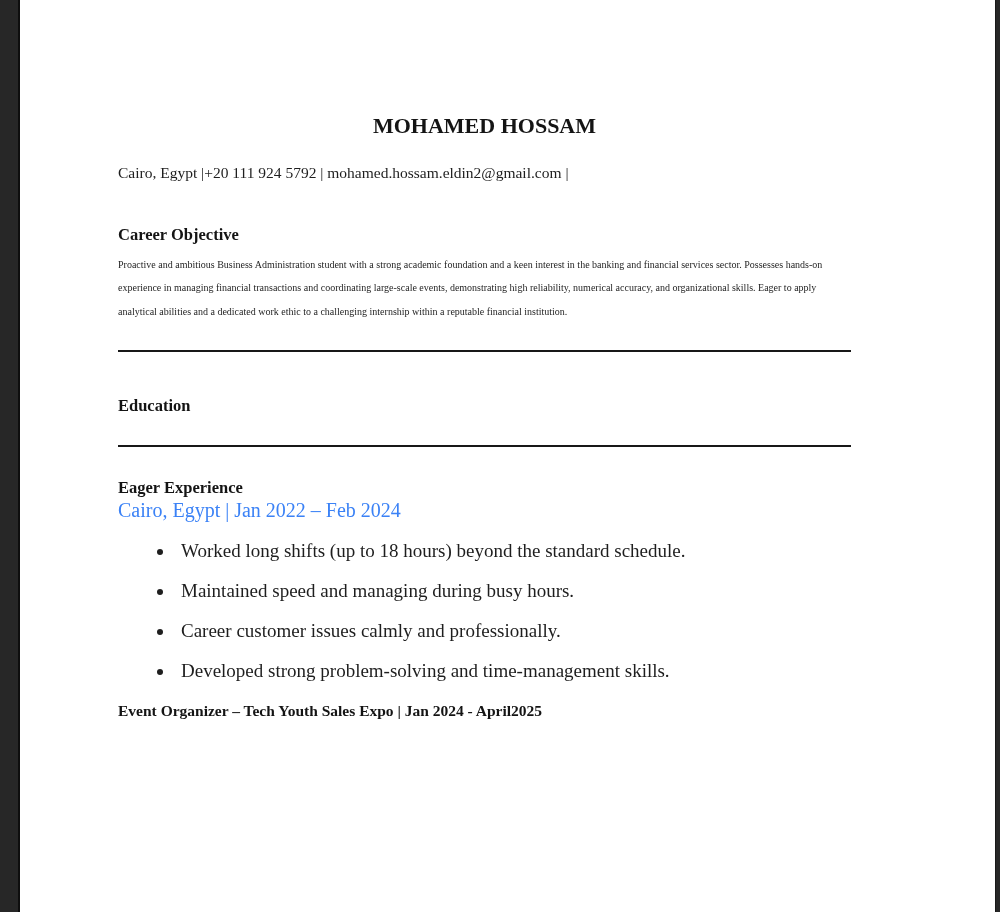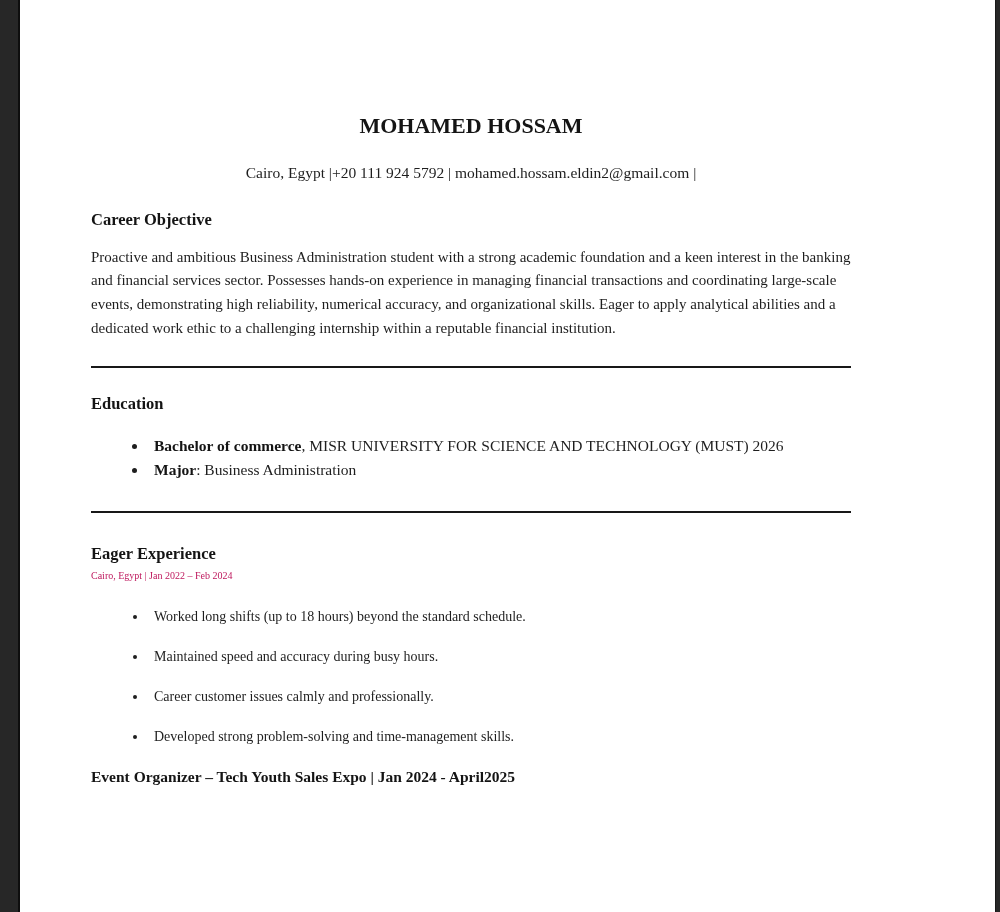--- a/index.html
+++ b/index.html
@@ -34,48 +34,47 @@
     z-index: 5;
   }
   .page {
     position: absolute;
     left: 20px; right: 5px; top: 0;
     height: 912px;
     background: #ffffff;
     overflow: hidden;
   }
   .content {
-    padding: 112px 144px 0 71px;
+    padding: 112px 144px 0 98px;
   }
   .name {
     font-size: 22px;
     font-weight: bold;
     line-height: 28px;
     text-align: center;
     color: #141414;
   }
   .contact {
     margin-top: 21px;
-    text-align: center;
     font-size: 15.5px;
     line-height: 23.5px;
     color: #1e1e1e;
   }
   .section-heading {
     font-size: 16.5px;
     font-weight: bold;
     line-height: 20px;
     color: #141414;
   }
-  .heading-objective { margin-top: 25px; }
-  .heading-education { margin-top: 26px; }
+  .heading-objective { margin-top: 40px; }
+  .heading-education { margin-top: 44px; }
   .heading-work      { margin-top: 31px; }
   .objective-body {
-    margin-top: 16px;
-    font-size: 15px;
+    margin-top: 8px;
+    font-size: 10px;
     line-height: 23.7px;
     color: #1e1e1e;
   }
   .divider {
     border-bottom: 2px solid #181818;
     height: 0;
   }
   .divider-1 { margin-top: 26px; }
   .divider-2 { margin-top: 29px; }
   ul.edu-list {
@@ -89,31 +88,31 @@
     padding-left: 6px;
   }
   .job-title {
     margin-top: 21px;
     font-size: 15.5px;
     font-weight: bold;
     line-height: 24px;
     color: #141414;
   }
   .job-meta {
-    font-size: 10px;
+    font-size: 20px;
     line-height: 24px;
-    color: #be185d;
+    color: #3b82f6;
   }
   ul.work-list {
     margin: 17px 0 0 0;
     padding-left: 57px;
     list-style: disc;
   }
   ul.work-list li {
-    font-size: 14px;
+    font-size: 19px;
     line-height: 24px;
     padding-left: 6px;
     margin-bottom: 16px;
   }
   .job-title-clipped {
     margin-top: 8px;
   }
   .b { font-weight: bold; color: #141414; }
 </style>
 </head>
@@ -132,38 +131,30 @@
     </div>
 
     <div class="section-heading heading-objective">Career Objective</div>
 
     <div class="objective-body">Proactive and ambitious Business Administration student with a strong academic foundation and a keen interest in the banking and financial services sector. Possesses hands-on experience in managing financial transactions and coordinating large-scale events, demonstrating high reliability, numerical accuracy, and organizational skills. Eager to apply analytical abilities and a dedicated work ethic to a challenging internship within a reputable financial institution.</div>
 
     <div class="divider divider-1"></div>
 
     <div class="section-heading heading-education">Education</div>
 
-    <ul class="edu-list">
-      <li>
-        <span class="b">Bachelor of commerce</span><span>, MISR UNIVERSITY FOR SCIENCE AND TECHNOLOGY (MUST) 2026</span>
-      </li>
-      <li>
-        <span class="b">Major</span><span>: Business Administration</span>
-      </li>
-    </ul>
 
     <div class="divider divider-2"></div>
 
     <div class="section-heading heading-work">Eager Experience</div>
 
     <div class="job-meta">Cairo, Egypt | Jan 2022 – Feb 2024</div>
 
     <ul class="work-list">
       <li>Worked long shifts (up to 18 hours) beyond the standard schedule.</li>
-      <li>Maintained speed and accuracy during busy hours.</li>
+      <li>Maintained speed and managing during busy hours.</li>
       <li>Career customer issues calmly and professionally.</li>
       <li>Developed strong problem-solving and time-management skills.</li>
     </ul>
 
     <div class="job-title job-title-clipped">Event Organizer – Tech Youth Sales Expo | Jan 2024 - April2025</div>
 
   </div>
 </div>
 
 </body></html>

